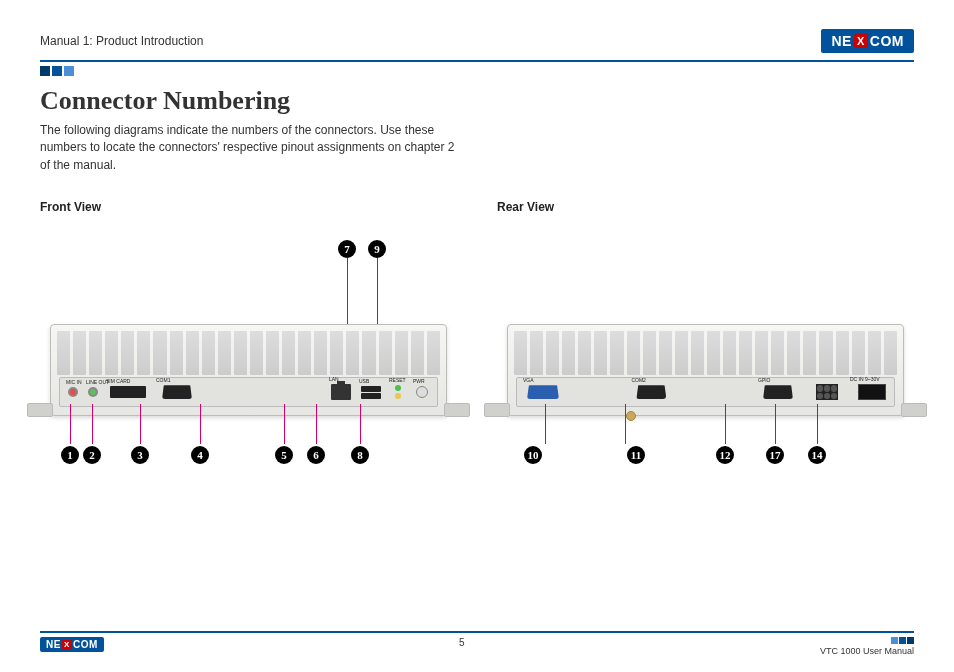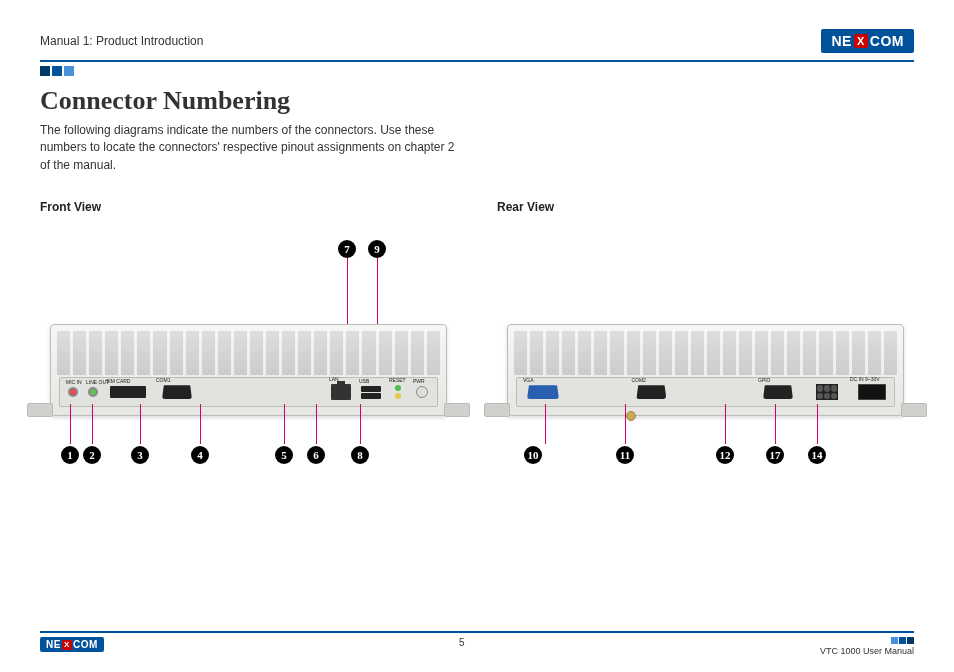--- a/index.html
+++ b/index.html
@@ -387,21 +387,21 @@
             <div class="port-label" style="left:-6px">DC IN 9~30V</div>
             <div class="dc-blk"></div>
           </div>
         </div>
         <div class="antenna" style="position:absolute;left:118px;bottom:-6px;"></div>
       </div>
 
       <div class="leader" style="left:48px; top:120px;height:40px;"></div>
       <div class="num-circle" style="left:27px; top:162px;">10</div>
       <div class="leader" style="left:128px;top:120px;height:40px;"></div>
-      <div class="num-circle" style="left:119px;top:162px;">11</div>
+      <div class="num-circle" style="left:130px;top:162px;">11</div>
       <div class="leader" style="left:228px;top:120px;height:40px;"></div>
       <div class="num-circle" style="left:219px;top:162px;">12</div>
       <div class="leader" style="left:278px;top:120px;height:40px;"></div>
       <div class="num-circle" style="left:269px;top:162px;">17</div>
       <div class="leader" style="left:320px;top:120px;height:40px;"></div>
       <div class="num-circle" style="left:311px;top:162px;">14</div>
     </div>
   </div>
 
 </div>

